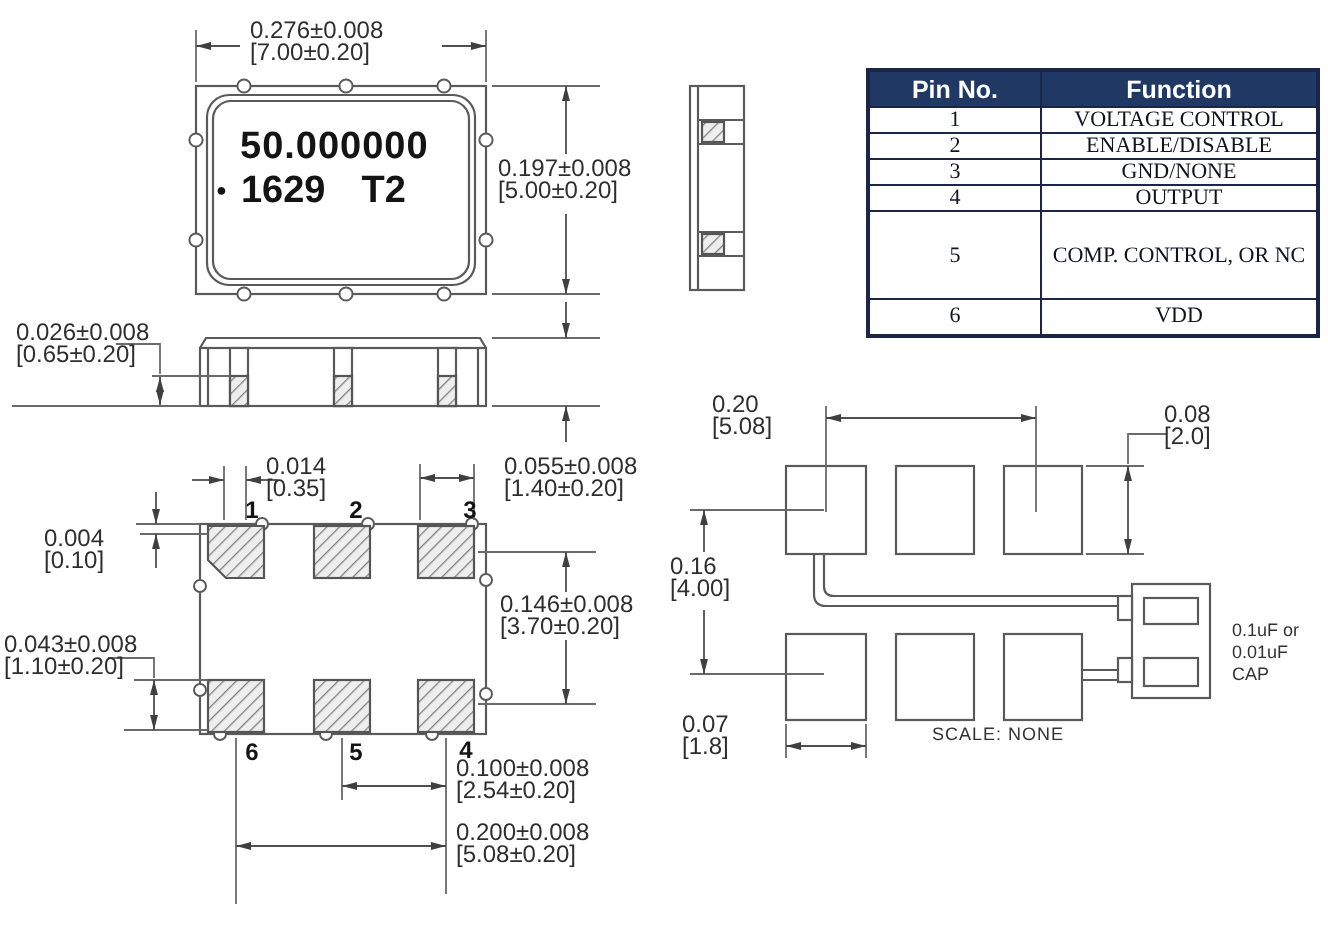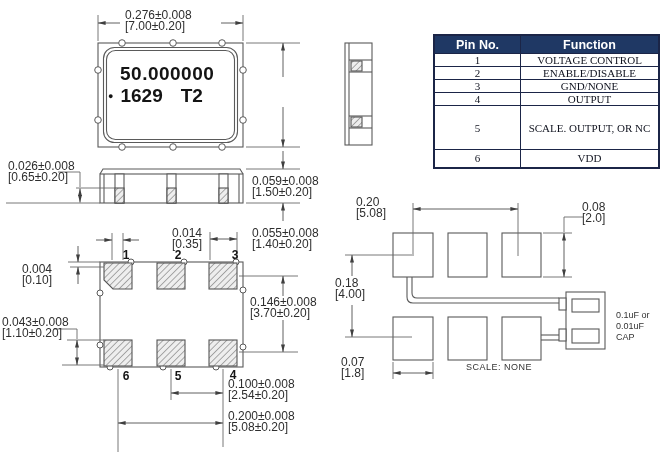--- a/index.html
+++ b/index.html
@@ -218,29 +218,29 @@
 
   <div class="chip">
     <div class="l2">50.000000</div>
     <div class="l3"><span class="dot">●</span><span>1629</span><span class="lot">T2</span></div>
   </div>
 
   <div class="dim" style="left:125px;top:10px;width:92px;">
       <span>0.276±0.008</span>
       <span>[7.00±0.20]</span>
     </div>
+  <div class="dim bgw" style="left:249px;top:79px;width:76px;">
+      <span>0.197±0.008</span>
+      <span>[5.00±0.20]</span>
+    </div>
   <div class="dim" style="left:8px;top:161px;width:56px;">
       <span>0.026±0.008</span>
       <span>[0.65±0.20]</span>
     </div>
-  <div class="dim" style="left:252px;top:176px;width:64px;">
-      <span>0.059±0.008</span>
-      <span>[1.50±0.20]</span>
-    </div>
-  <div class="dim" style="left:133px;top:228px;width:40px;margin-left:39px;">
+  <div class="dim" style="left:133px;top:228px;width:40px;">
       <span>0.014</span>
       <span>[0.35]</span>
     </div>
   <div class="dim" style="left:252px;top:228px;width:64px;">
       <span>0.055±0.008</span>
       <span>[1.40±0.20]</span>
     </div>
   <div class="dim" style="left:22px;top:264px;width:38px;">
       <span>0.004</span>
       <span>[0.10]</span>
@@ -286,39 +286,39 @@
     <tr class="r">
           <td>3</td>
           <td>GND/NONE</td>
         </tr>
     <tr class="r">
           <td>4</td>
           <td>OUTPUT</td>
         </tr>
     <tr class="r5">
           <td>5</td>
-          <td>SCALE. OUTPUT, OR NC</td>
+          <td>COMP. CONTROL, OR NC</td>
         </tr>
     <tr class="r6">
           <td>6</td>
           <td>VDD</td>
         </tr>
   </tbody>
     </table>
 
   <div class="dim" style="left:356px;top:197px;width:38px;">
       <span>0.20</span>
       <span>[5.08]</span>
     </div>
   <div class="dim" style="left:582px;top:202px;width:34px;">
       <span>0.08</span>
       <span>[2.0]</span>
     </div>
   <div class="dim bgw" style="left:335px;top:278px;width:36px;">
-      <span>0.18</span>
+      <span>0.16</span>
       <span>[4.00]</span>
     </div>
   <div class="dim" style="left:341px;top:357px;width:36px;">
       <span>0.07</span>
       <span>[1.8]</span>
     </div>
   <div class="scale-label">SCALE: NONE</div>
   <div class="cap-label">
       <span>0.1uF or</span>
       <span>0.01uF CAP</span>

